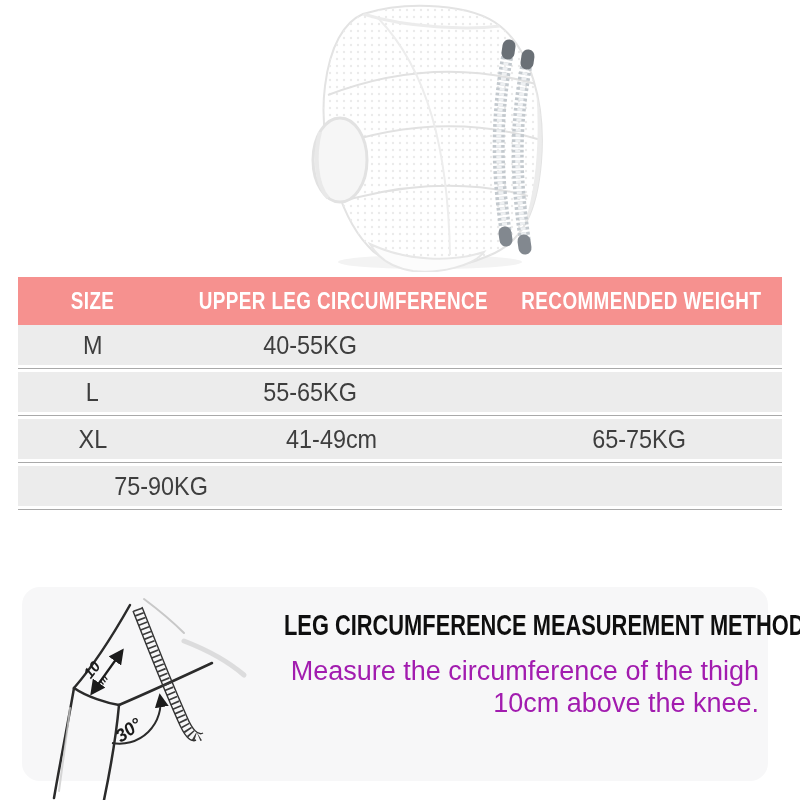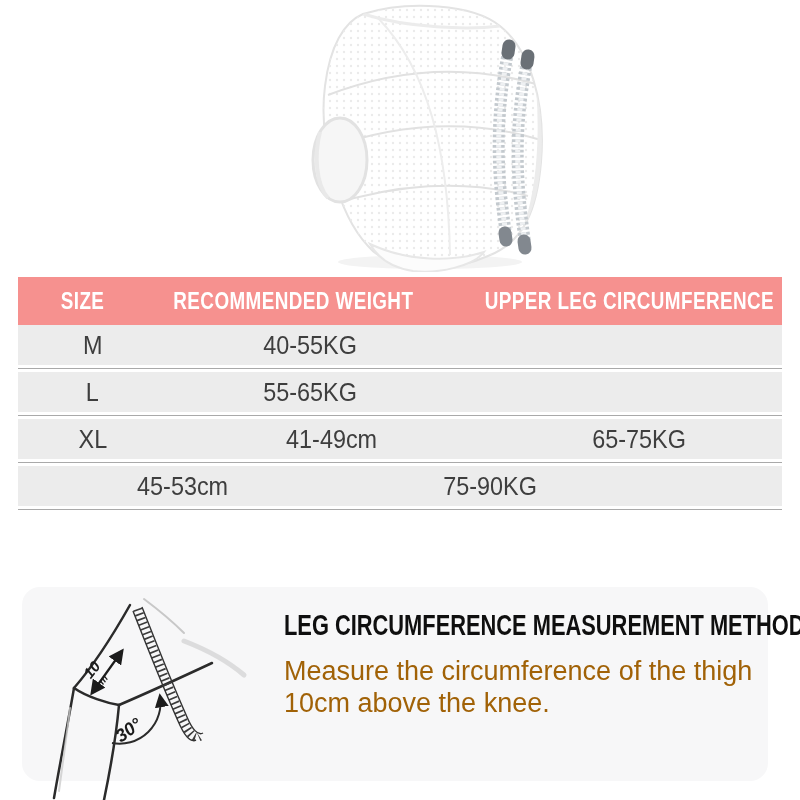--- a/index.html
+++ b/index.html
@@ -5,36 +5,36 @@
   html,body{margin:0;padding:0;background:#ffffff;}
   body{width:800px;height:800px;font-family:"Liberation Sans",sans-serif;}
   .page{position:relative;width:800px;height:800px;background:#ffffff;overflow:hidden;}
 
   
   .product-svg{position:absolute;left:278px;top:0px;}
 
   
   .size-table{position:absolute;left:18px;top:277px;width:764px;}
   .thead{display:flex;height:48px;background:#f6918f;align-items:center;}
-  .th{color:#ffffff;font-weight:bold;font-size:23px;text-align:center;padding-left:20px;}
+  .th{color:#ffffff;font-weight:bold;font-size:23px;text-align:center;}
   .th span{display:inline-block;transform:scaleX(.82);letter-spacing:.5px;white-space:nowrap;}
   .c1{width:19.5%;}
   .c2{width:43%;}
   .c3{width:37.5%;}
   .t-row{position:relative;display:flex;height:40px;margin-bottom:7px;background:#ececec;align-items:center;}
   .t-row::after{content:"";position:absolute;left:0;right:0;bottom:-4px;height:1px;background:#a9a9a9;}
   .td{font-size:26px;color:#3e3e3e;text-align:center;}
   .td span{display:inline-block;transform:scaleX(.9);}
 
   
   .panel{position:absolute;left:22px;top:587px;width:746px;height:194px;background:#f7f7f8;border-radius:18px;}
   .diagram{position:absolute;left:10px;top:6px;overflow:visible;}
   .mtext{position:absolute;left:262px;top:22px;width:475px;}
   .mtitle{font-size:28px;font-weight:800;color:#0f0f0f;transform:scale(.78,1.04);transform-origin:left top;white-space:nowrap;}
-  .minstr{margin-top:14px;font-size:27px;line-height:1.2;color:#a16207;}
+  .minstr{margin-top:14px;font-size:27px;line-height:1.2;color:#a21caf;text-align:right;}
   .diag-label{font-weight:bold;fill:#1a1a1a;}
 </style>
 </head>
 <body>
 
 <div class="page">
 
   <svg class="product-svg" width="300" height="272" viewBox="0 0 300 272">
     <defs>
       <pattern id="mesh" width="7" height="7" patternUnits="userSpaceOnUse">
@@ -70,39 +70,38 @@
       <path d="M249,62 C238,118 236,168 247,242" stroke="#c3c9ce" stroke-width="12" stroke-dasharray="2.8 2.4"></path>
       <path d="M249,62 C238,118 236,168 247,242" stroke="#eef0f2" stroke-width="5" stroke-dasharray="2.8 2.4"></path>
       <path d="M250,56 L249,63" stroke="#6a7076" stroke-width="13" stroke-linecap="round"></path>
       <path d="M246,241 L247,248" stroke="#82888f" stroke-width="13" stroke-linecap="round"></path>
     </g>
   </svg>
 
   <div class="size-table">
     <div class="thead">
       <div class="th c1"><span>SIZE</span></div>
+      <div class="th c2"><span>UPPER LEG CIRCUMFERENCE</span></div>
       <div class="th c3"><span>RECOMMENDED WEIGHT</span></div>
-      <div class="th c2"><span>UPPER LEG CIRCUMFERENCE</span></div>
     </div>
 
     <div class="t-row">
       <div class="td c1"><span>M</span></div>
       <div class="td c3"><span>40-55KG</span></div>
     </div>
     <div class="t-row">
       <div class="td c1"><span>L</span></div>
       <div class="td c3"><span>55-65KG</span></div>
     </div>
     <div class="t-row">
       <div class="td c1"><span>XL</span></div>
       <div class="td c2"><span>41-49cm</span></div>
       <div class="td c3"><span>65-75KG</span></div>
     </div>
     <div class="t-row">
-      <div class="td c2"><span>45-53cm</span></div>
       <div class="td c3"><span>75-90KG</span></div>
     </div>
   </div>
 
   <div class="panel">
 
     <svg class="diagram" width="235" height="205" viewBox="0 0 235 205">
       <defs>
         <marker id="ah" viewBox="0 0 10 10" refX="8" refY="5" markerWidth="7" markerHeight="7" orient="auto-start-reverse">
           <path d="M0,0 L10,5 L0,10 z" fill="#1c1c1c"></path>

